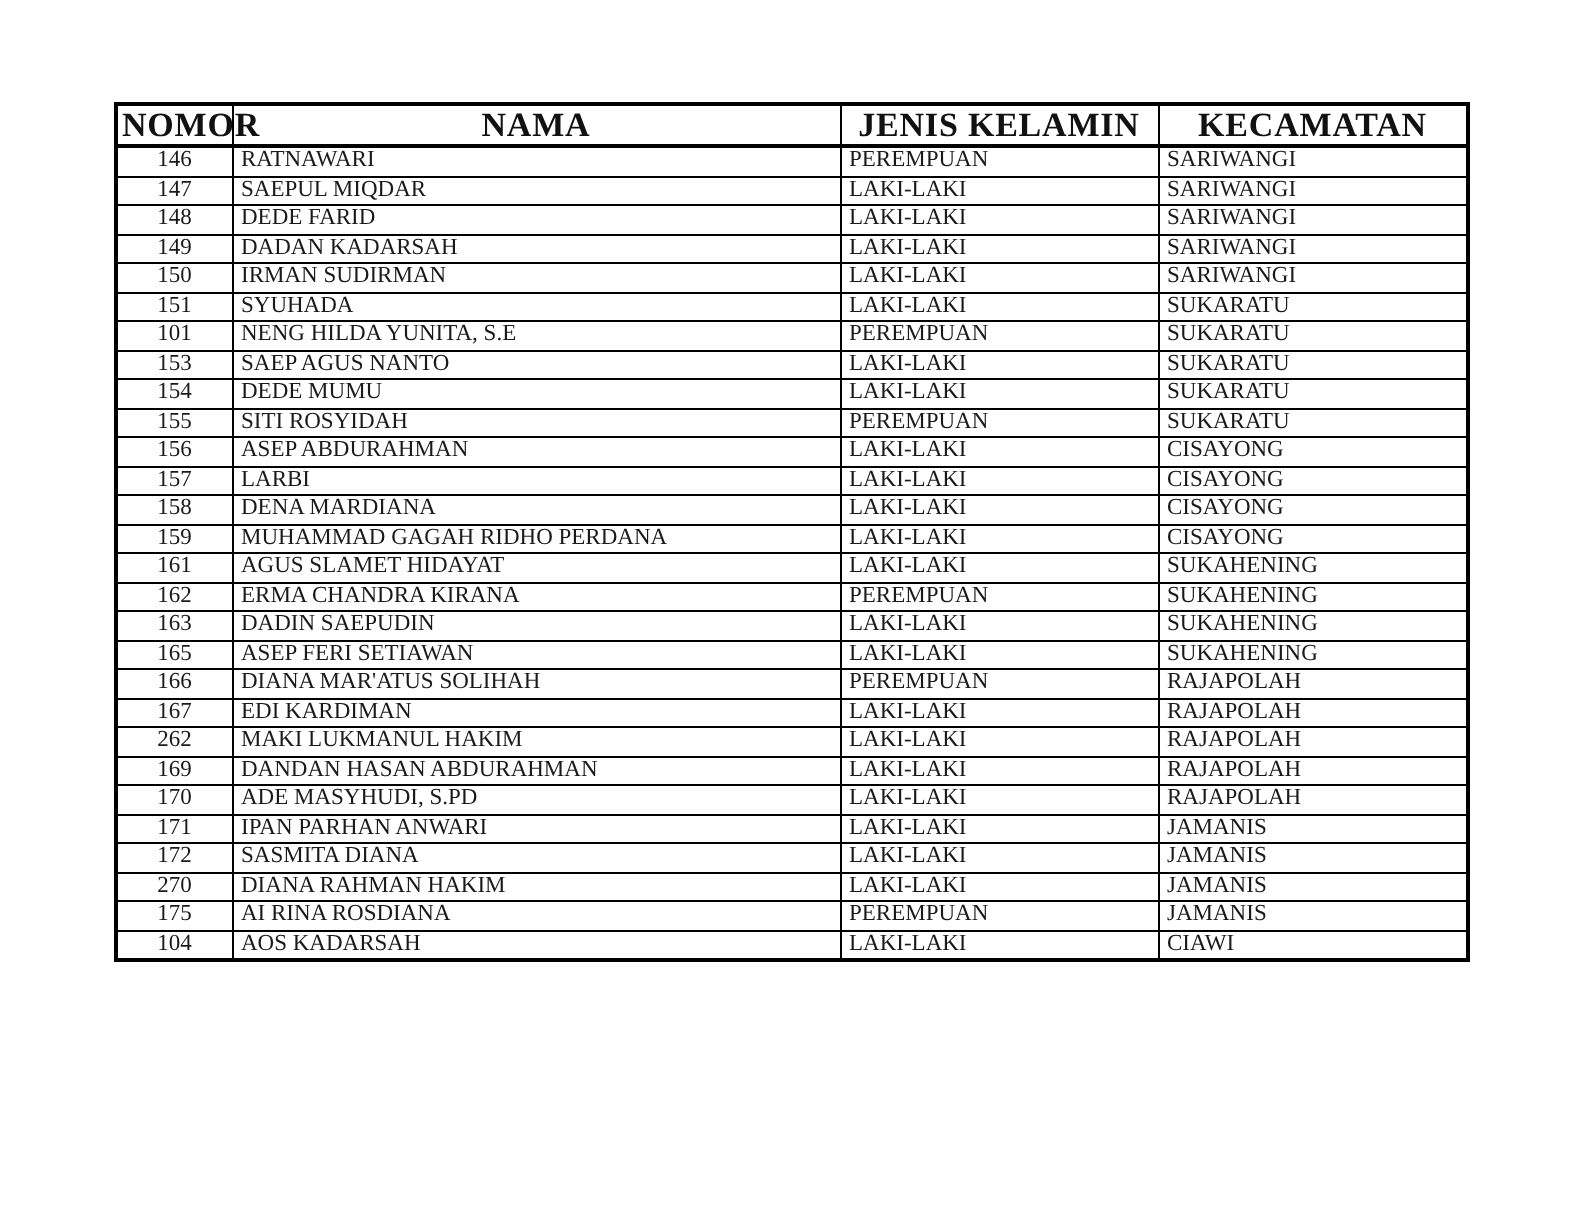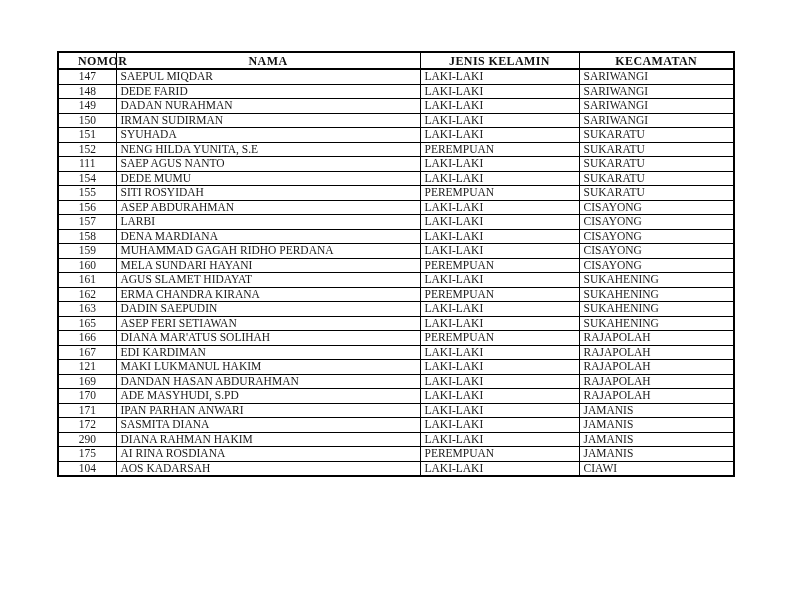--- a/index.html
+++ b/index.html
@@ -33,28 +33,28 @@
   }
   table.roster th {
     border-bottom: 2px solid #000000;
   }
   col.c-nomor   { width: 58px; }
   col.c-nama    { width: 304px; }
   col.c-jenis   { width: 159px; }
   col.c-kec     { width: 155px; }
   table.roster th {
     height: 17px;
-    font-size: 12px;
+    font-size: 17px;
     font-weight: bold;
     text-align: center;
     vertical-align: middle;
     letter-spacing: 0.4px;
     color: #111111;
     line-height: 1;
-    padding: 1px 19px;
+    padding: 1px 2px;
   }
   table.roster td {
     height: 13.6px;
     font-size: 11.5px;
     color: #1a1a1a;
     vertical-align: middle;
     line-height: 1;
     padding: 1px 2px 1px 4px;
     white-space: nowrap;
     overflow: hidden;
@@ -83,57 +83,63 @@
     <thead>
       <tr>
         <th>NOMOR</th>
         <th>NAMA</th>
         <th>JENIS KELAMIN</th>
         <th>KECAMATAN</th>
       </tr>
     </thead>
     <tbody>
         <tr>
+          <td class="col-0">146</td>
+          <td class="col-1">RATNAWARI</td>
+          <td class="col-2">PEREMPUAN</td>
+          <td class="col-3">SARIWANGI</td>
+        </tr>
+        <tr>
           <td class="col-0">147</td>
           <td class="col-1">SAEPUL MIQDAR</td>
           <td class="col-2">LAKI-LAKI</td>
           <td class="col-3">SARIWANGI</td>
         </tr>
         <tr>
           <td class="col-0">148</td>
           <td class="col-1">DEDE FARID</td>
           <td class="col-2">LAKI-LAKI</td>
           <td class="col-3">SARIWANGI</td>
         </tr>
         <tr>
           <td class="col-0">149</td>
-          <td class="col-1">DADAN NURAHMAN</td>
+          <td class="col-1">DADAN KADARSAH</td>
           <td class="col-2">LAKI-LAKI</td>
           <td class="col-3">SARIWANGI</td>
         </tr>
         <tr>
           <td class="col-0">150</td>
           <td class="col-1">IRMAN SUDIRMAN</td>
           <td class="col-2">LAKI-LAKI</td>
           <td class="col-3">SARIWANGI</td>
         </tr>
         <tr>
           <td class="col-0">151</td>
           <td class="col-1">SYUHADA</td>
           <td class="col-2">LAKI-LAKI</td>
           <td class="col-3">SUKARATU</td>
         </tr>
         <tr>
-          <td class="col-0">152</td>
+          <td class="col-0">101</td>
           <td class="col-1">NENG HILDA YUNITA, S.E</td>
           <td class="col-2">PEREMPUAN</td>
           <td class="col-3">SUKARATU</td>
         </tr>
         <tr>
-          <td class="col-0">111</td>
+          <td class="col-0">153</td>
           <td class="col-1">SAEP AGUS NANTO</td>
           <td class="col-2">LAKI-LAKI</td>
           <td class="col-3">SUKARATU</td>
         </tr>
         <tr>
           <td class="col-0">154</td>
           <td class="col-1">DEDE MUMU</td>
           <td class="col-2">LAKI-LAKI</td>
           <td class="col-3">SUKARATU</td>
         </tr>
@@ -161,26 +167,20 @@
           <td class="col-2">LAKI-LAKI</td>
           <td class="col-3">CISAYONG</td>
         </tr>
         <tr>
           <td class="col-0">159</td>
           <td class="col-1">MUHAMMAD GAGAH RIDHO PERDANA</td>
           <td class="col-2">LAKI-LAKI</td>
           <td class="col-3">CISAYONG</td>
         </tr>
         <tr>
-          <td class="col-0">160</td>
-          <td class="col-1">MELA SUNDARI HAYANI</td>
-          <td class="col-2">PEREMPUAN</td>
-          <td class="col-3">CISAYONG</td>
-        </tr>
-        <tr>
           <td class="col-0">161</td>
           <td class="col-1">AGUS SLAMET HIDAYAT</td>
           <td class="col-2">LAKI-LAKI</td>
           <td class="col-3">SUKAHENING</td>
         </tr>
         <tr>
           <td class="col-0">162</td>
           <td class="col-1">ERMA CHANDRA KIRANA</td>
           <td class="col-2">PEREMPUAN</td>
           <td class="col-3">SUKAHENING</td>
@@ -203,21 +203,21 @@
           <td class="col-2">PEREMPUAN</td>
           <td class="col-3">RAJAPOLAH</td>
         </tr>
         <tr>
           <td class="col-0">167</td>
           <td class="col-1">EDI KARDIMAN</td>
           <td class="col-2">LAKI-LAKI</td>
           <td class="col-3">RAJAPOLAH</td>
         </tr>
         <tr>
-          <td class="col-0">121</td>
+          <td class="col-0">262</td>
           <td class="col-1">MAKI LUKMANUL HAKIM</td>
           <td class="col-2">LAKI-LAKI</td>
           <td class="col-3">RAJAPOLAH</td>
         </tr>
         <tr>
           <td class="col-0">169</td>
           <td class="col-1">DANDAN HASAN ABDURAHMAN</td>
           <td class="col-2">LAKI-LAKI</td>
           <td class="col-3">RAJAPOLAH</td>
         </tr>
@@ -233,21 +233,21 @@
           <td class="col-2">LAKI-LAKI</td>
           <td class="col-3">JAMANIS</td>
         </tr>
         <tr>
           <td class="col-0">172</td>
           <td class="col-1">SASMITA DIANA</td>
           <td class="col-2">LAKI-LAKI</td>
           <td class="col-3">JAMANIS</td>
         </tr>
         <tr>
-          <td class="col-0">290</td>
+          <td class="col-0">270</td>
           <td class="col-1">DIANA RAHMAN HAKIM</td>
           <td class="col-2">LAKI-LAKI</td>
           <td class="col-3">JAMANIS</td>
         </tr>
         <tr>
           <td class="col-0">175</td>
           <td class="col-1">AI RINA ROSDIANA</td>
           <td class="col-2">PEREMPUAN</td>
           <td class="col-3">JAMANIS</td>
         </tr>

